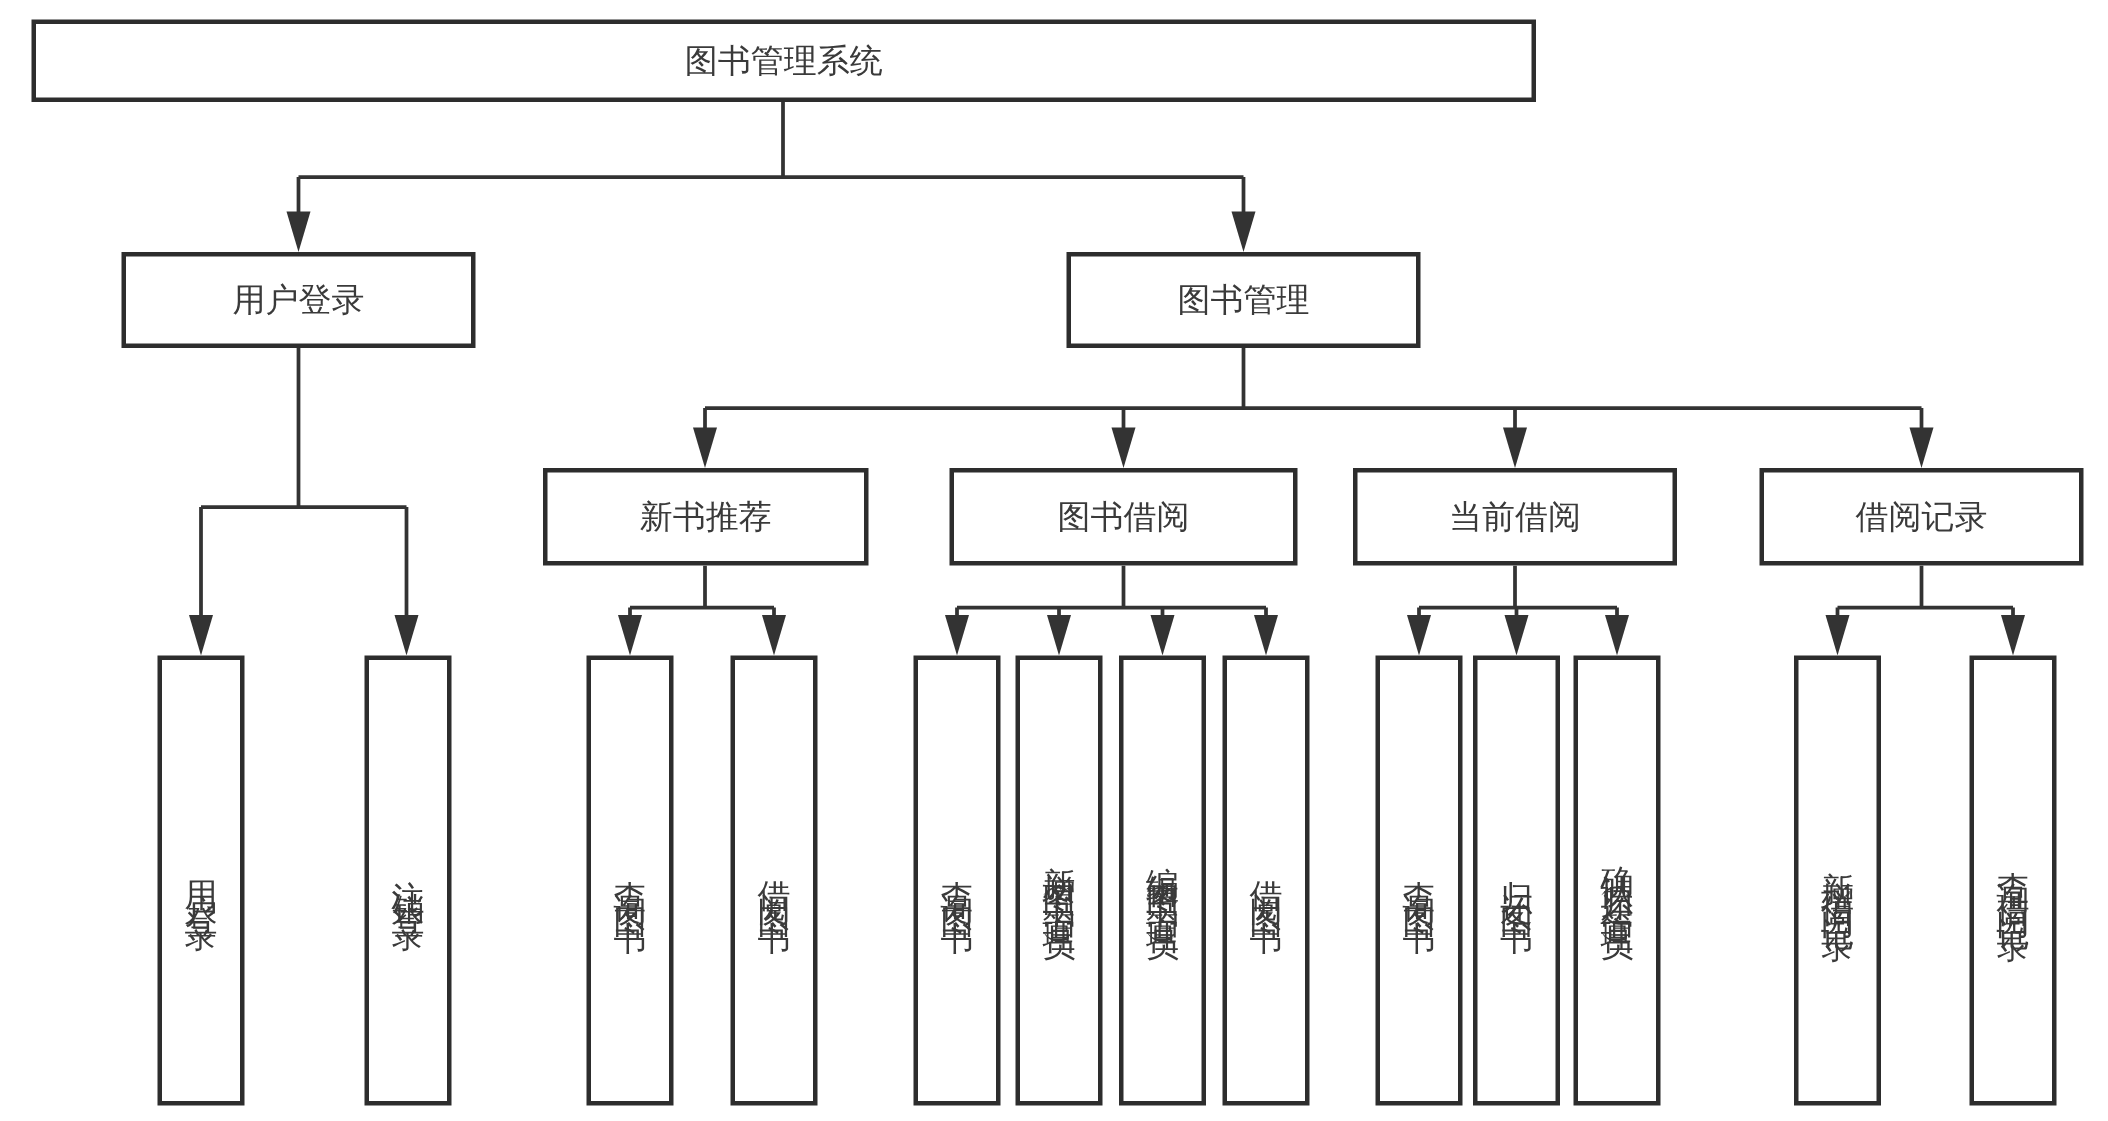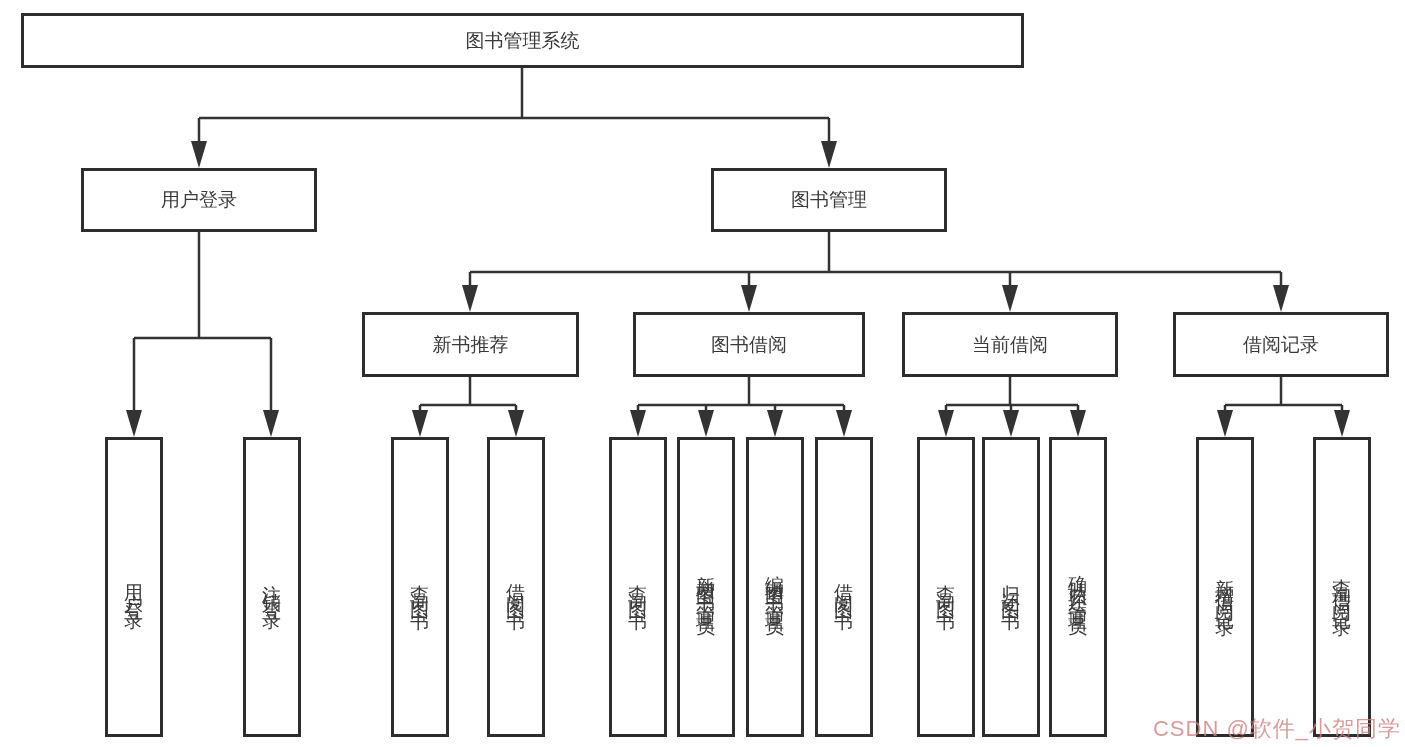--- a/index.html
+++ b/index.html
@@ -11,21 +11,21 @@
     overflow:hidden;
   }
   #wires { position:absolute; left:0; top:0; width:1405px; height:747px; }
   .box {
     position:absolute;
     background:#ffffff;
     border:3px solid #2d2d2d;
     box-sizing:border-box;
     display:flex; align-items:center; justify-content:center;
     color:#3a3a3a;
-    font-size:19px;
+    font-size:22px;
     z-index:2;
   }
   .vtext {
     writing-mode:vertical-rl;
     text-orientation:mixed;
     letter-spacing:9px;
     line-height:1;
   }
   #watermark {
     position:absolute;
@@ -172,15 +172,14 @@
     <span class="vtext" style="letter-spacing:6px;">确认归还（管理员）</span>
   </div>
 
   <div class="box" style="left:1196px; top:437px; width:58px; height:300px;">
     <span class="vtext" style="letter-spacing:8px;">新增借阅记录</span>
   </div>
   <div class="box" style="left:1313px; top:437px; width:58px; height:300px;">
     <span class="vtext" style="letter-spacing:8px;">查询借阅记录</span>
   </div>
 
-  <div id="watermark">CSDN @软件_小贺同学</div>
 
 </div>
 
 </body></html>

